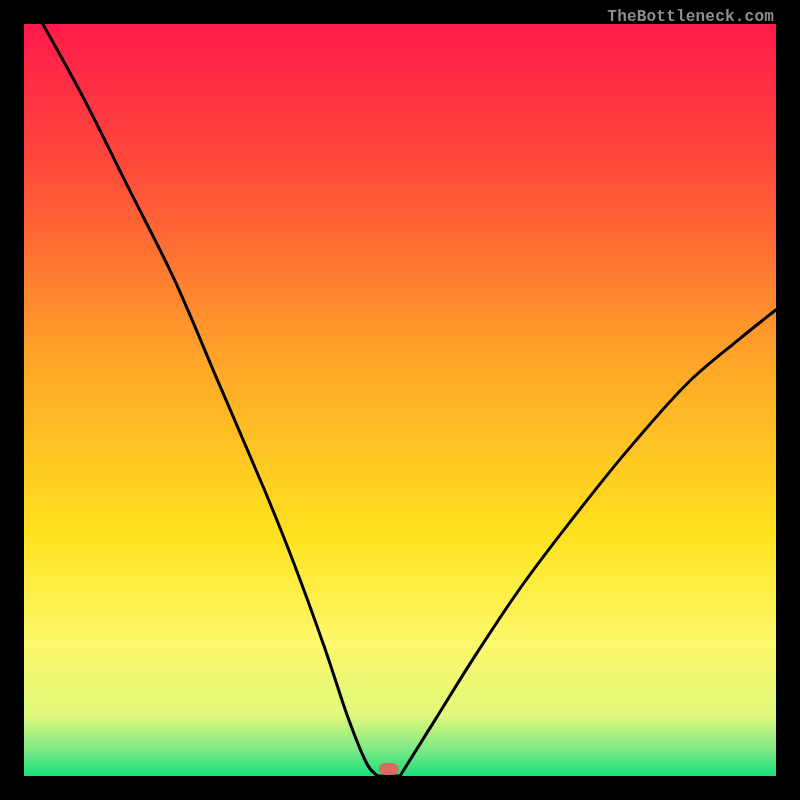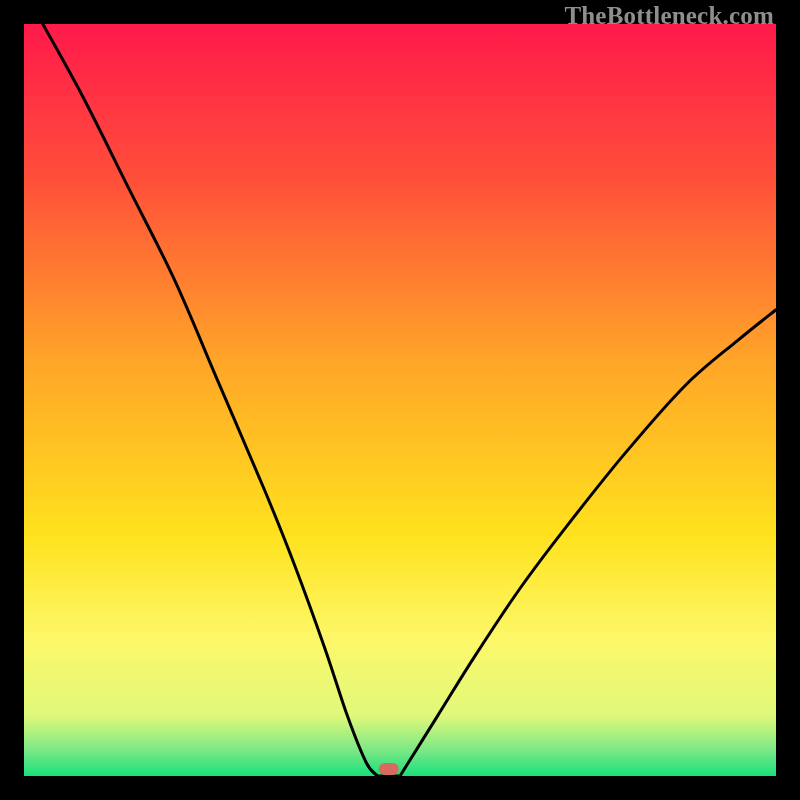--- a/index.html
+++ b/index.html
@@ -20,24 +20,24 @@
   }
   .plot {
     position: absolute;
     left: 24px;
     top: 24px;
     width: 752px;
     height: 752px;
   }
   .watermark {
     position: absolute;
-    top: 2px;
+    top: 8px;
     right: 26px;
-    font-family: Liberation Serif, serif;
-    font-size: 25px;
+    font-family: Liberation Mono, monospace;
+    font-size: 16px;
     font-weight: 600;
     color: #8e8e8e;
     letter-spacing: 0.2px;
     z-index: 5;
   }
   svg {
     position: absolute;
     left: 0;
     top: 0;
   }

